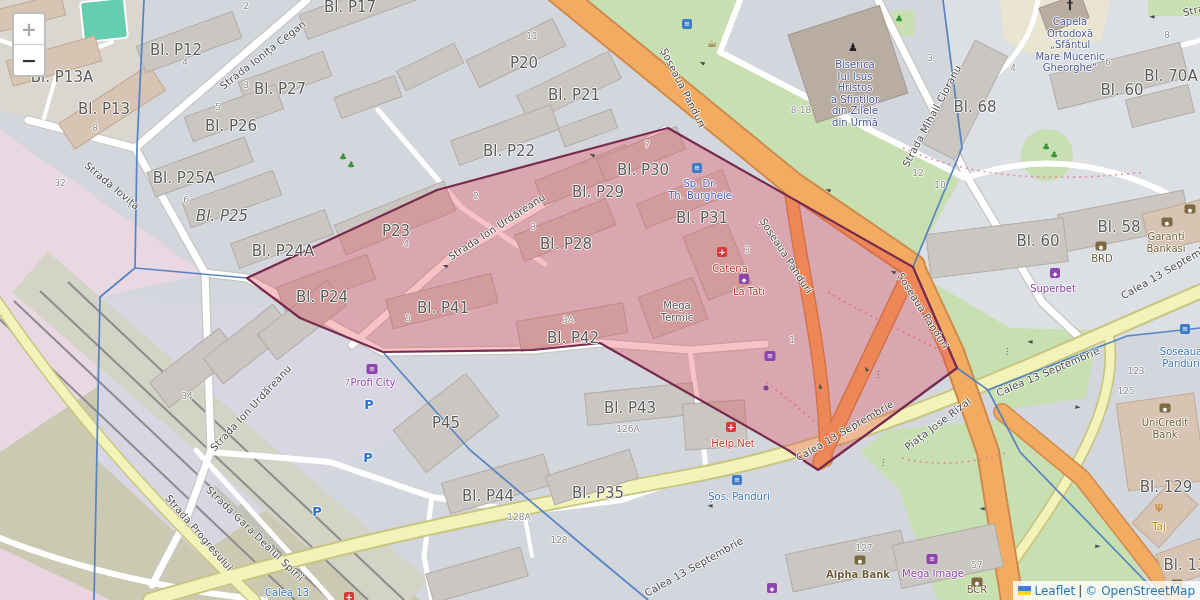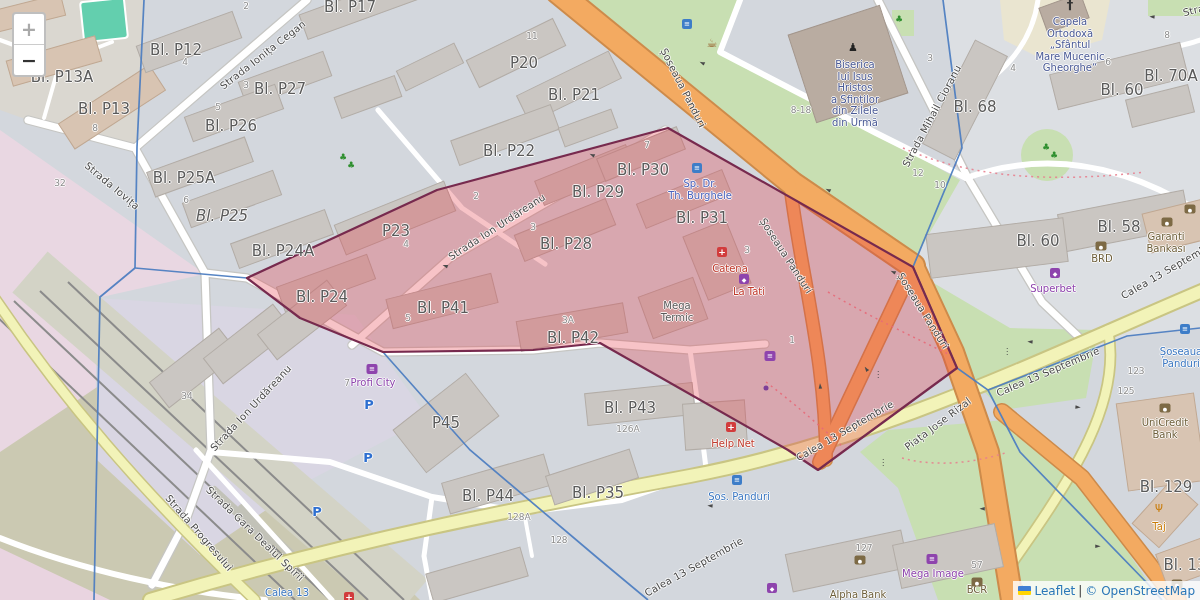--- a/index.html
+++ b/index.html
@@ -305,21 +305,21 @@
       <div class="lbl num" style="left: 864px; top: 548px; transform: translate(-50%, -50%);">127</div>
       <div class="lbl num" style="left: 977px; top: 565px; transform: translate(-50%, -50%);">57</div>
       <div class="lbl poi red" style="left: 730px; top: 269px; transform: translate(-50%, -50%);">Catena</div>
       <div class="lbl poi red" style="left: 749px; top: 292px; transform: translate(-50%, -50%);">La Tati</div>
       <div class="lbl poi purple" style="left: 373px; top: 383px; transform: translate(-50%, -50%);">Profi City</div>
       <div class="lbl poi red" style="left: 733px; top: 444px; transform: translate(-50%, -50%);">Help Net</div>
       <div class="lbl poi purple" style="left: 1053px; top: 289px; transform: translate(-50%, -50%);">Superbet</div>
       <div class="lbl poi bank" style="left: 1102px; top: 259px; transform: translate(-50%, -50%);">BRD</div>
       <div class="lbl poi purple" style="left: 933px; top: 574px; transform: translate(-50%, -50%);">Mega Image</div>
       <div class="lbl poi bank" style="left: 977px; top: 590px; transform: translate(-50%, -50%);">BCR</div>
-      <div class="lbl poi bank" style="left: 858px; top: 595px; transform: translate(-50%, -50%);">Alpha Bank</div>
+      <div class="lbl poi bank" style="left: 858px; top: 575px; transform: translate(-50%, -50%); font-weight: bold;">Alpha Bank</div>
       <div class="lbl poi orange" style="left: 1159px; top: 527px; transform: translate(-50%, -50%);">Taj</div>
       <div class="lbl poi transit" style="left: 739px; top: 497px; transform: translate(-50%, -50%);">Șos. Panduri</div>
       <div class="lbl poi transit" style="left: 287px; top: 593px; transform: translate(-50%, -50%);">Calea 13</div>
       <div class="lbl multi bnamec" style="left: 677px; top: 311px; transform: translate(-50%, -50%);">
         <div>Mega</div>
         <div>Termic</div>
       </div>
       <div class="lbl multi hospital" style="left: 700px; top: 189px; transform: translate(-50%, -50%);">
         <div>Sp. Dr.</div>
         <div>Th. Burghele</div>

